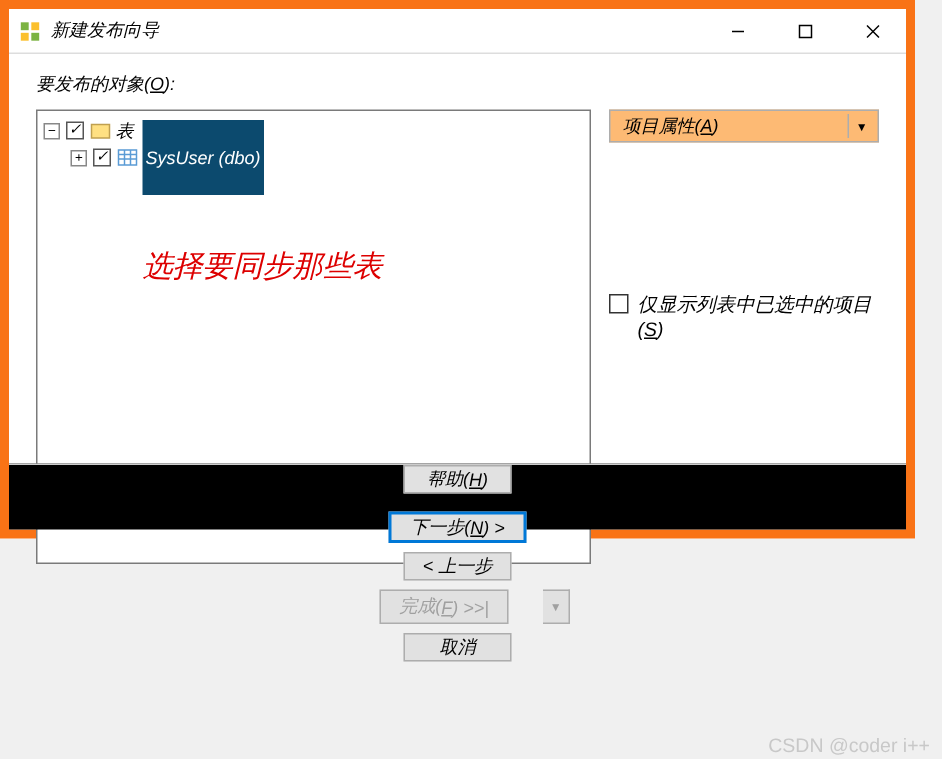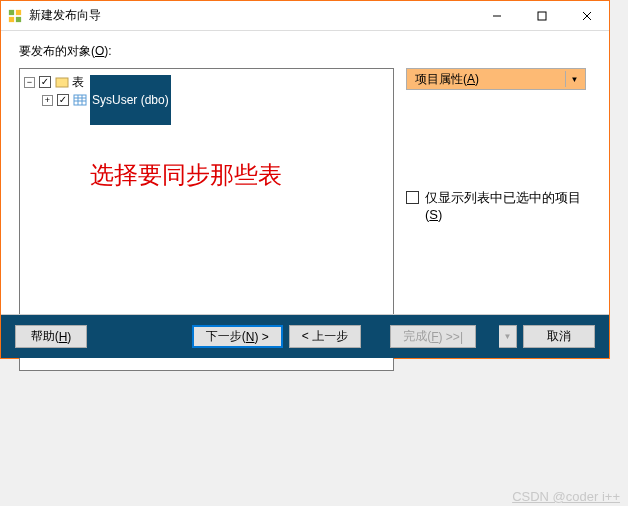--- a/index.html
+++ b/index.html
@@ -1,17 +1,17 @@
 <!DOCTYPE html>
 <html><head>
 <meta charset="utf-8">
 <style>
 * { box-sizing: border-box; font-family: "Microsoft YaHei", "SimSun", sans-serif; }
 body { margin: 0; background: #f0f0f0; width: 628px; height: 506px; overflow: hidden; position: relative; }
-.dialog { width: 610px; height: 359px; background: #fff; border: 1px solid #f97316; position: relative; }
+.dialog { width: 610px; height: 359px; background: #fff; border: 6px solid #f97316; position: relative; font-style: italic; }
 .titlebar { height: 30px; background: #fff; border-bottom: 1px solid #ddd; display: flex; align-items: center; padding: 0 0 0 6px; }
 .titlebar-icon { width: 16px; height: 16px; margin-right: 6px; display: inline-flex; align-items: center; justify-content: center; }
 .titlebar-icon svg { width: 14px; height: 14px; }
 .titlebar-title { font-size: 12px; color: #000; flex: 1; }
 .win-btns { display: flex; }
 .win-btn { width: 45px; height: 29px; display: flex; align-items: center; justify-content: center; font-size: 10px; cursor: default; }
 .header-section { height: 60px; background: linear-gradient(#fff, #f5f5f5); border-bottom: 1px solid #ccc; padding: 8px 16px; position: relative; }
 .header-title { font-size: 13px; font-weight: bold; color: #000; }
 .header-desc { font-size: 12px; color: #333; margin-left: 24px; margin-top: 2px; }
 .header-img { position: absolute; right: 10px; top: 5px; width: 48px; height: 48px; }
@@ -20,35 +20,35 @@
 .obj-label u { text-decoration: underline; }
 .main-row { display: flex; gap: 12px; }
 .tree-box { width: 375px; height: 303px; border: 1px solid #7a7a7a; background: #fff; padding: 4px; font-size: 12px; position: relative; }
 .tree-node { display: flex; align-items: center; height: 18px; line-height: 18px; }
 .tree-toggle { width: 11px; height: 11px; border: 1px solid #888; display: inline-flex; align-items: center; justify-content: center; font-size: 9px; margin-right: 4px; cursor: pointer; }
 .tree-check { width: 12px; height: 12px; border: 1px solid #555; display: inline-flex; align-items: center; justify-content: center; margin-right: 4px; font-size: 10px; cursor: pointer; }
 .tree-icon { width: 14px; height: 14px; margin-right: 3px; display: inline-flex; align-items: center; justify-content: center; }
 .tree-label { color: #000; }
 .tree-sel { background: #0c4a6e; color: #fff; padding: 16px 2px; }
 .tree-child { margin-left: 18px; }
-.annotation { position: absolute; top: 90px; left: 70px; font-size: 24px; color: #d00; font-family: "SimSun"; }
+.annotation { position: absolute; top: 90px; left: 70px; font-size: 20px; color: #d00; font-family: "SimSun"; }
 .right-col { flex: 1; }
 .prop-btn { width: 180px; height: 22px; background: #fdba74; border: 1px solid #adadad; font-size: 12px; display: flex; align-items: center; padding: 0 8px; cursor: default; position: relative; }
 .prop-btn .drop { position: absolute; right: 2px; top: 2px; bottom: 2px; width: 18px; border-left: 1px solid #adadad; display: flex; align-items: center; justify-content: center; font-size: 8px; }
 .chk-row { display: flex; align-items: flex-start; margin-top: 100px; font-size: 13px; }
 .chk-box { width: 13px; height: 13px; border: 1px solid #333; margin-right: 6px; margin-top: 1px; flex-shrink: 0; cursor: pointer; }
 .chk-label { line-height: 1.3; }
-.footer { position: absolute; bottom: 0; left: 0; right: 0; height: 44px; border-top: 1px solid #ccc; background: #0c4a6e; display: flex; align-items: center; padding: 0 14px; gap: 6px; }
+.footer { position: absolute; bottom: 0; left: 0; right: 0; height: 44px; border-top: 1px solid #ccc; background: #000000; display: flex; align-items: center; padding: 0 14px; gap: 6px; flex-direction: column; }
 .btn { height: 23px; border: 1px solid #adadad; background: #e1e1e1; font-size: 12px; padding: 0 12px; display: inline-flex; align-items: center; justify-content: center; cursor: default; min-width: 72px; }
 .btn.primary { border: 2px solid #0078d7; }
 .btn.disabled { color: #a0a0a0; margin-left: 23px; }
 .spacer { flex: 1; }
 .btn-group { display: flex; }
 .btn-drop { width: 18px; min-width: 18px; padding: 0; border-left: none; font-size: 8px; }
-.watermark { position: absolute; right: 8px; bottom: 2px; font-size: 13px; color: #c8c8c8; font-family: Arial; pointer-events: none; text-decoration: underline; }
+.watermark { position: absolute; right: 8px; bottom: 2px; font-size: 13px; color: #c8c8c8; font-family: Arial; pointer-events: none; }
 </style>
 </head>
 <body>
 
 <div class="dialog">
 
   <div class="titlebar">
     <span class="titlebar-icon">
       <svg viewBox="0 0 16 16">
           <rect x="1" y="1" width="6" height="6" fill="#7cb342"></rect>

